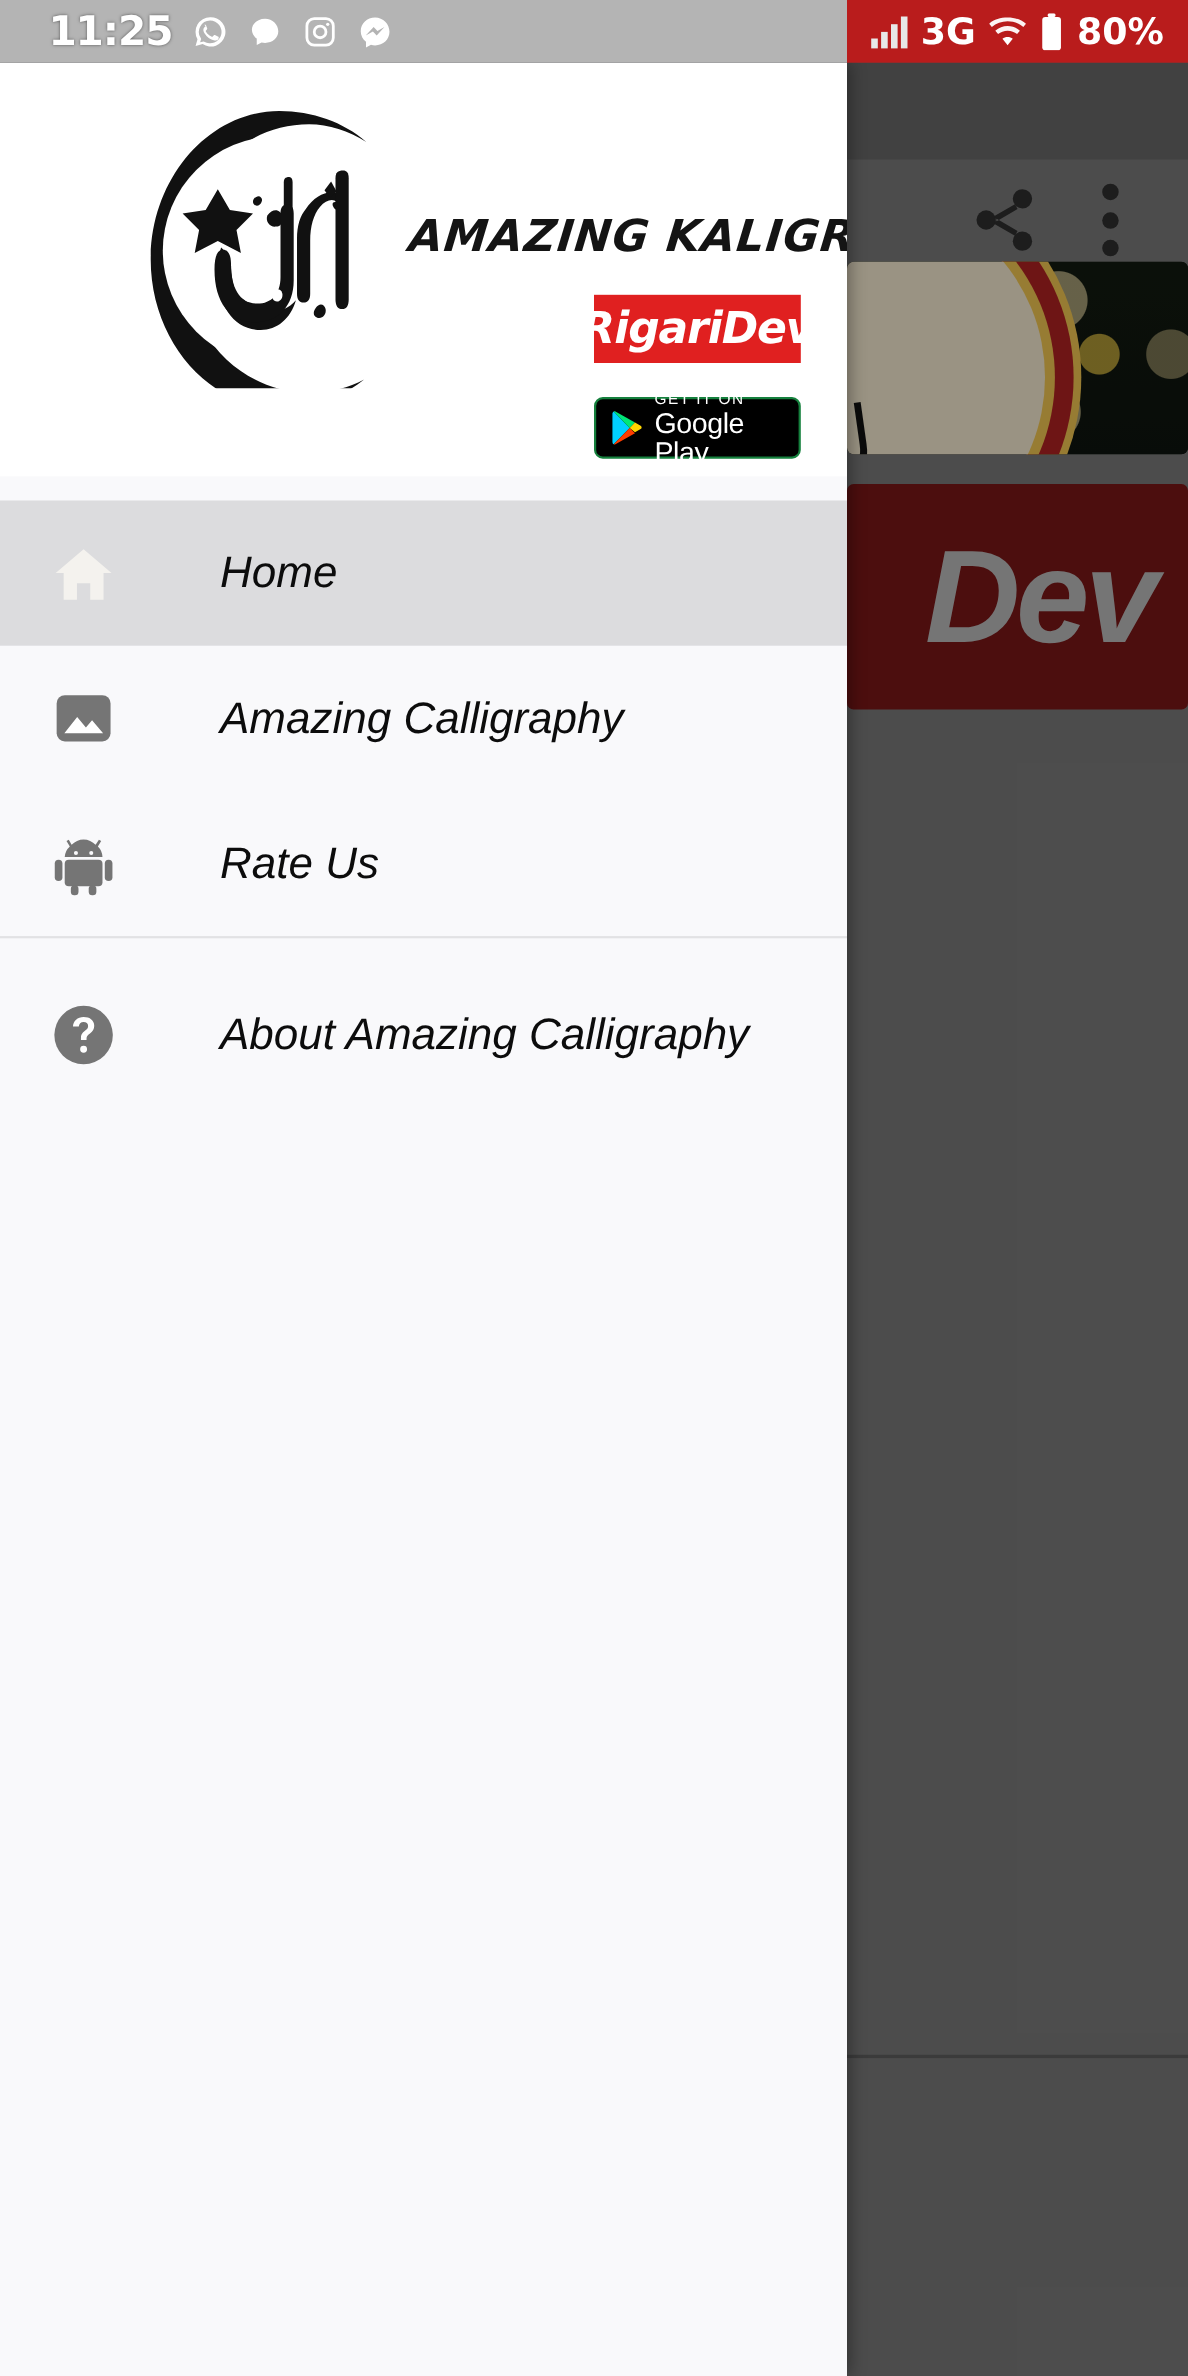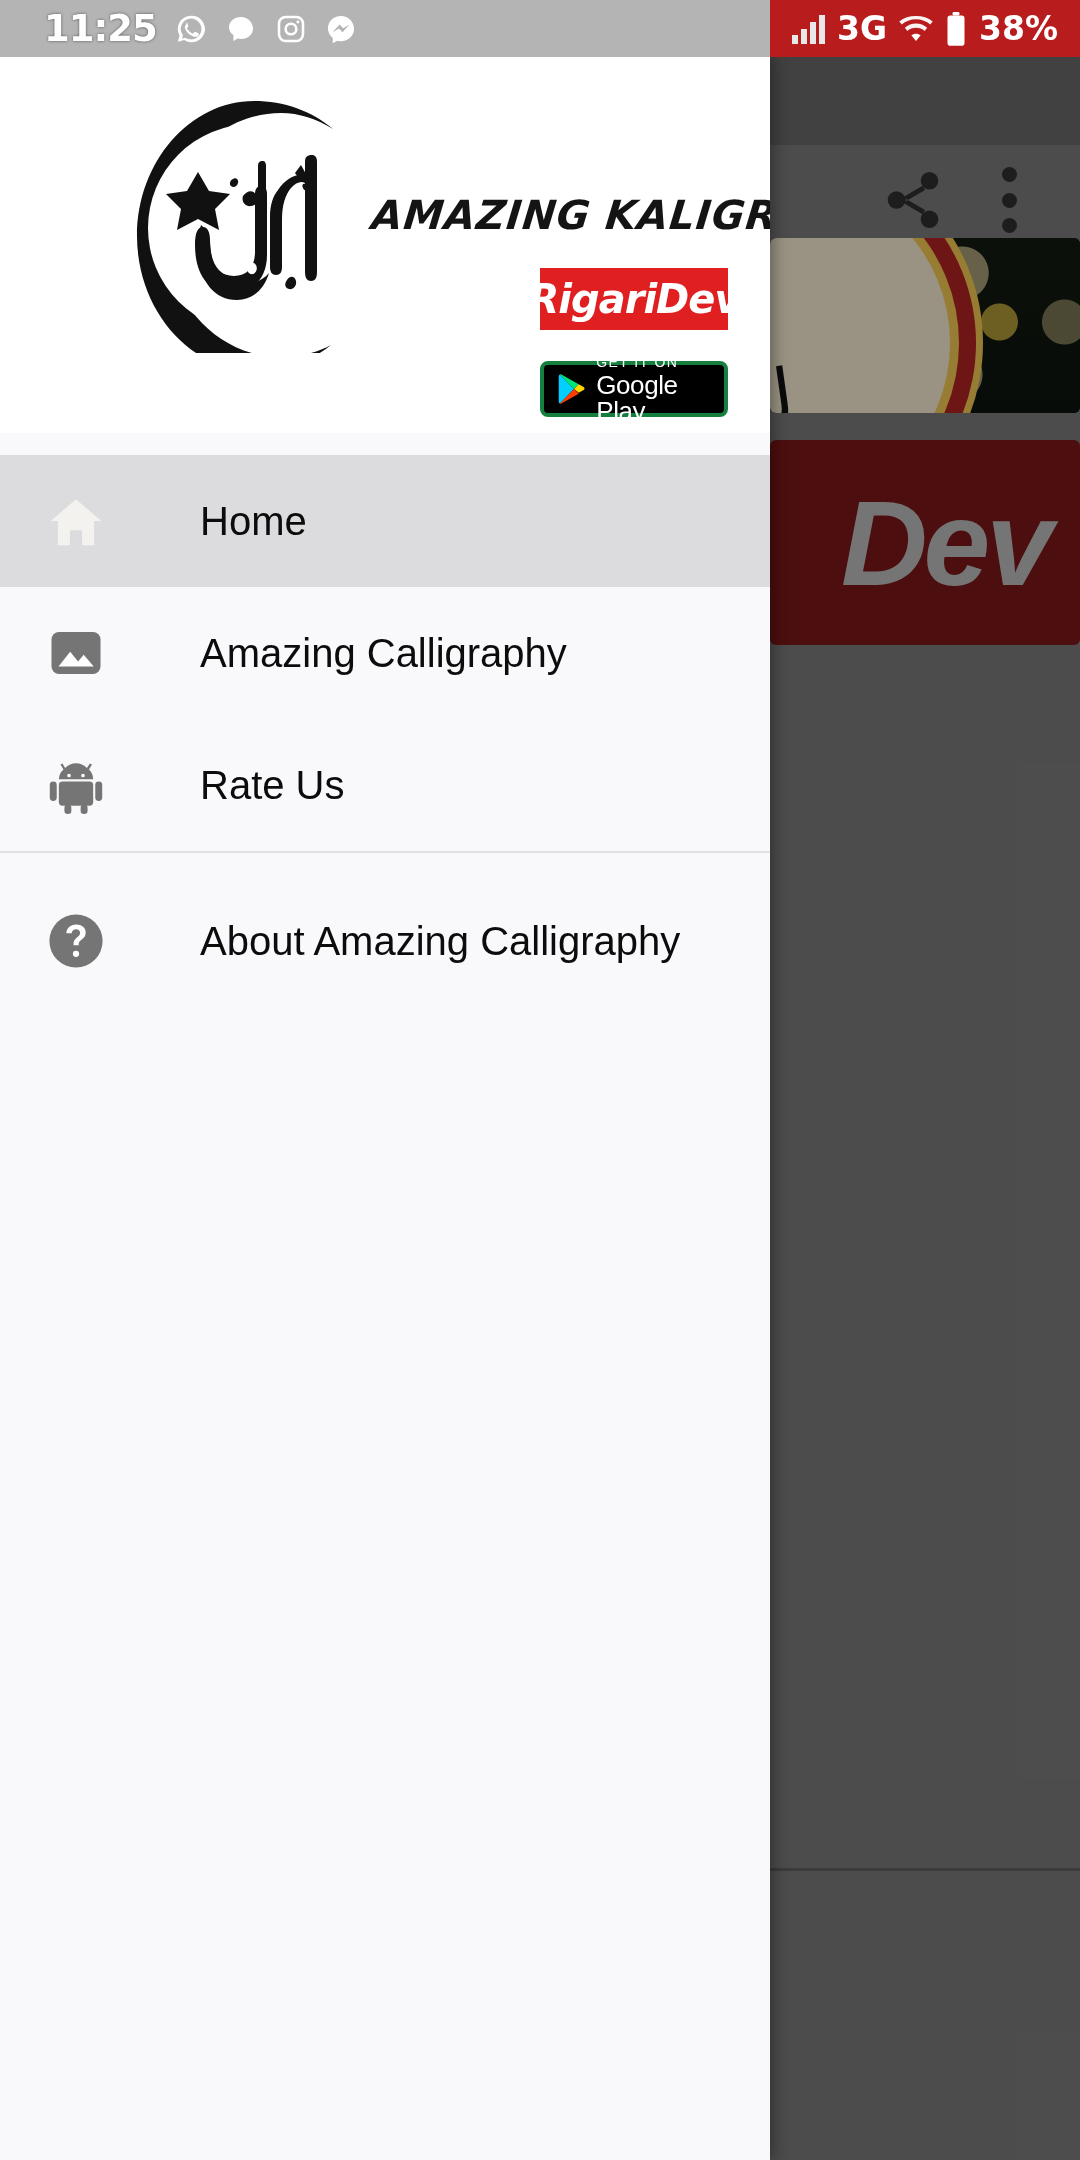--- a/index.html
+++ b/index.html
@@ -131,38 +131,38 @@
   #dev-badge {
     position:absolute; left:540px; top:211px; width:188px; height:62px;
     background:#e02020; display:flex; align-items:center; justify-content:center;
   }
   #dev-badge span {
     color:#fff; font-size:40px; font-weight:bold; font-style:italic;
     letter-spacing:-1px; font-family:"DejaVu Sans", sans-serif;
   }
   #play-badge {
     position:absolute; left:540px; top:304px; width:188px; height:56px;
-    background:#000; border-radius:8px; border:4px solid #15803d;
+    background:#000; border-radius:8px; border:2px solid #15803d;
     display:flex; align-items:center; gap:10px; padding:0 14px;
   }
   #play-badge-texts { display:flex; flex-direction:column; justify-content:center; line-height:1; }
   #play-small { color:#fff; font-size:14px; letter-spacing:1.4px; font-family:"Liberation Sans", sans-serif; }
   #play-big { color:#fff; font-size:26px; letter-spacing:-.4px; font-family:"Liberation Sans", sans-serif; margin-top:3px; }
 
   .nav-item {
     position:relative; width:770px; height:132px;
     display:flex; align-items:center; cursor:pointer;
   }
   .nav-item.selected { background:#dcdcde; }
   .nav-icon {
     width:76px; margin-left:38px; display:flex; align-items:center; justify-content:center;
   }
   .nav-label {
     margin-left:86px; font-size:40px; color:#0c0c0c;
-    font-family:"Liberation Sans", sans-serif; white-space:nowrap;
+    font-family:"Liberation Sans", sans-serif; white-space:nowrap;font-style:italic;
   }
   #nav-divider { width:770px; height:2px; background:#e2e2e4; }
   #nav-top-pad { height:22px; }
   #nav-gap { height:22px; }
 </style>
 </head>
 <body>
 
 <div id="bg-app">
 
@@ -226,21 +226,21 @@
     <div id="net-type">3G</div>
     <svg class="wifi-ic" width="34" height="30" viewBox="0 0 24 20" fill="#fff">
       <path d="M12 18.5l3.3-4.1c-1.8-1.5-4.8-1.5-6.6 0L12 18.5z"></path>
       <path d="M12 9.2c2.3 0 4.5.8 6.1 2.2l1.8-2.2C17.7 7.3 14.9 6.2 12 6.2S6.3 7.3 4.1 9.2l1.8 2.2C7.5 10 9.7 9.2 12 9.2z" opacity=".95"></path>
       <path d="M12 3.1c3.8 0 7.4 1.4 10.1 3.7l1.7-2.1C20.7 2 16.5.8 12 .8S3.3 2 .2 4.7l1.7 2.1C4.6 4.5 8.2 3.1 12 3.1z" opacity=".95"></path>
     </svg>
     <svg class="batt-ic" width="22" height="34" viewBox="0 0 14 24" fill="#fff">
       <rect x="4.5" y="0" width="5" height="2.4" rx="1"></rect>
       <rect x="1" y="2.4" width="12" height="21.4" rx="2"></rect>
     </svg>
-    <div id="battery-pct">38%</div>
+    <div id="battery-pct">80%</div>
   </div>
 </div>
 
 <div id="drawer">
 
   <div id="drawer-header">
 
     <svg id="brand-logo" viewBox="0 0 245 258">
       <path d="M160 6C96 6 46 62 46 128s50 122 114 122c18 0 35-4 50-12-21 17-48 26-77 26C69 264 16 203 16 129S69-6 133-6c30 0 58 10 79 28-16-10-34-16-52-16z" transform="translate(6,12)" fill="#111"></path>
       <circle cx="137" cy="133" r="104" fill="#fff"></circle>

